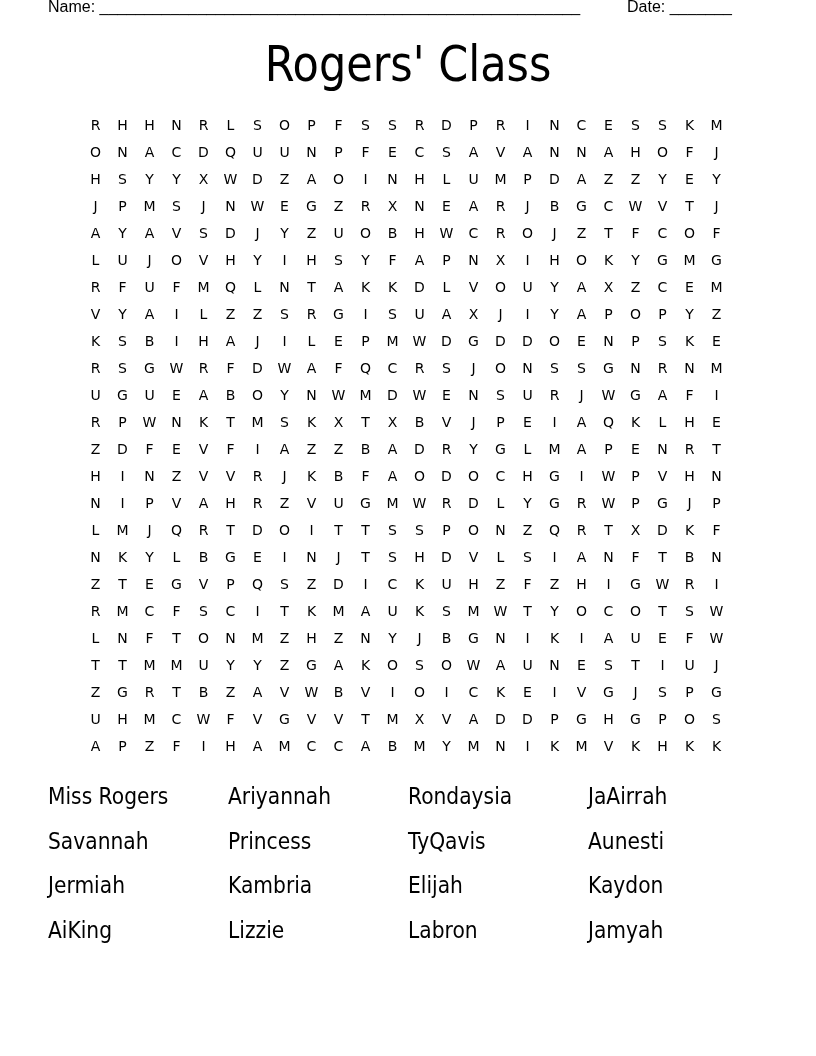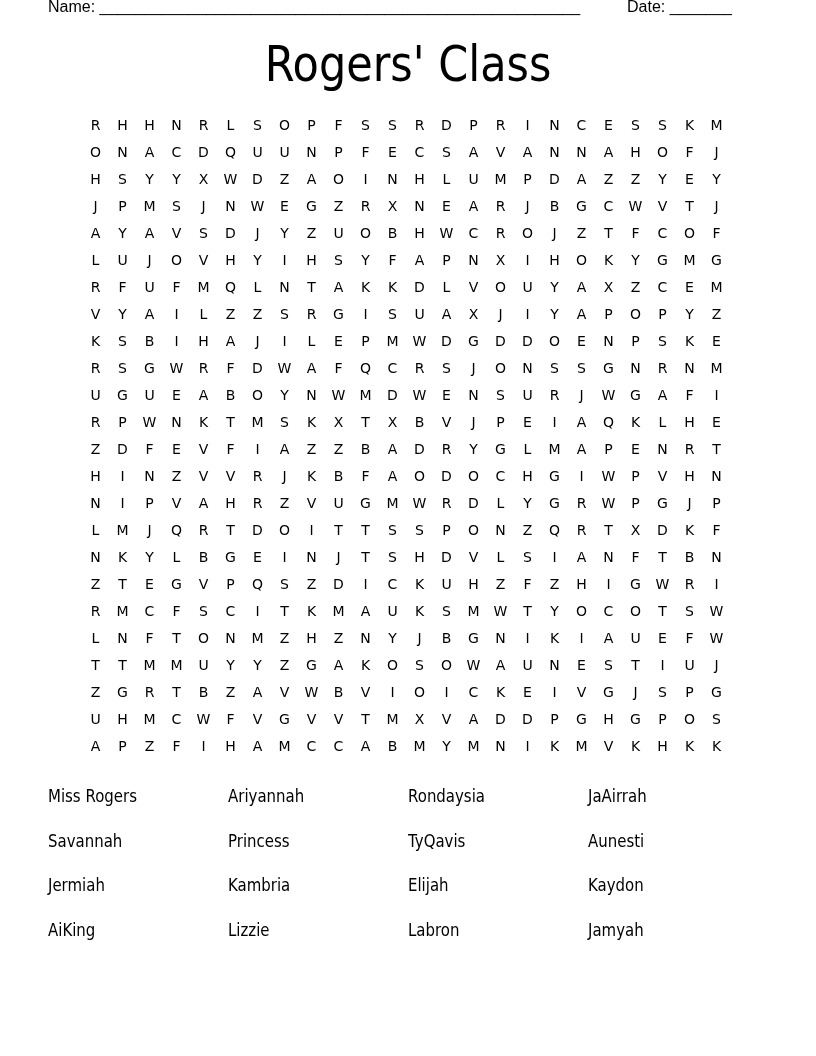--- a/index.html
+++ b/index.html
@@ -18,21 +18,21 @@
     }
     .grid {
       position: absolute; top: 112px; left: 82px;
       display: grid; grid-template-columns: repeat(24, 27px); grid-auto-rows: 27px;
       font-family: "DejaVu Sans", sans-serif; font-size: 14px;
     }
     .cell { text-align: center; line-height: 27px; }
     .words {
       position: absolute; top: 778px; left: 48px;
       display: grid; grid-template-columns: repeat(4, 180px); grid-auto-rows: 44.5px;
-      font-family: "DejaVu Sans", sans-serif; font-size: 17px;
+      font-family: "DejaVu Sans", sans-serif; font-size: 23px;
     }
     .word { line-height: 36px; transform: scaleX(0.88); transform-origin: left; white-space: nowrap; }
   </style>
 </head>
 <body>
 
 <div class="header-line">
   <span class="name-label">Name: ______________________________________________________</span>
   <span class="date-label">Date: _______</span>
 </div>

